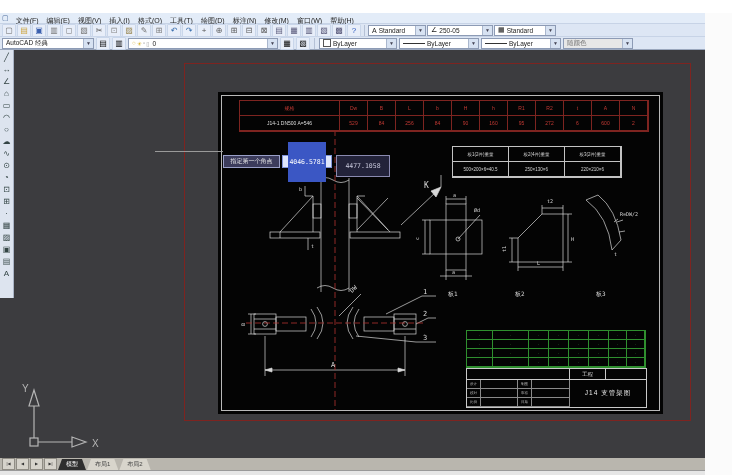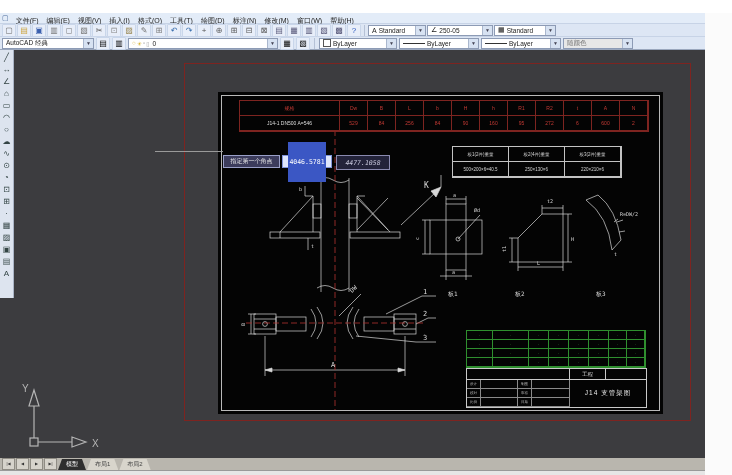--- a/index.html
+++ b/index.html
@@ -52,21 +52,21 @@
   .tb-top .c3{flex:1;}
   .tb-main{display:flex;height:27px;}
   .tb-left{width:103px;display:grid;grid-template-columns:14px 37px 14px 38px;grid-auto-rows:9px;border-right:1px solid #c9c9c9;box-sizing:border-box;}
   .tb-left .kcell{border-right:1px solid #8a8a8a;border-bottom:1px solid #8a8a8a;color:#b5b5b5;font-size:3.5px;display:flex;align-items:center;justify-content:center;overflow:hidden;}
   .tb-right{flex:1;display:flex;align-items:center;justify-content:center;font-size:6.5px;color:#e8e8e8;letter-spacing:1px;}
   
   .tip-rubber{position:absolute;left:155px;top:101px;width:68px;height:1px;background:#9a9a9a;}
   .tip-label{position:absolute;left:223px;top:105px;width:57px;height:13px;background:#3c3c5c;border:1px solid #9aa0c8;color:#eee;font-size:6px;display:flex;align-items:center;justify-content:center;box-sizing:border-box;white-space:nowrap;}
   .tip-x{position:absolute;left:282px;top:105px;width:50px;height:13px;background:#dfe6fb;border:1px solid #8093d8;display:flex;align-items:center;justify-content:center;box-sizing:border-box;}
   .tip-x .sel{background:var(--select_bg);color:#fff;font-size:6.5px;font-family:"DejaVu Sans Mono",monospace;padding:16px 1px;}
-  .tip-y{position:absolute;left:336px;top:105px;width:54px;height:15px;background:#23233a;border:1px solid #8a8ab0;color:#c8c8dc;font-size:6.5px;font-family:"DejaVu Sans Mono",monospace;display:flex;align-items:center;justify-content:center;box-sizing:border-box;font-style:italic;}
+  .tip-y{position:absolute;left:336px;top:105px;width:54px;height:22px;background:#23233a;border:1px solid #8a8ab0;color:#c8c8dc;font-size:6.5px;font-family:"DejaVu Sans Mono",monospace;display:flex;align-items:center;justify-content:center;box-sizing:border-box;}
   svg.ucs{position:absolute;left:10px;top:328px;}
   svg.ucs text{fill:#b5b5b5;font-size:10px;font-family:"Liberation Sans",sans-serif;}
   
   .tabbar{position:absolute;left:0;top:458px;width:705px;height:12px;background:#b9b6ae;display:flex;align-items:flex-end;gap:1px;padding:1px 2px 0;box-sizing:border-box;}
   .navbtn{width:11px;height:10px;background:#d6d3cb;border:1px solid #8f8c84;font-size:4px;line-height:9px;text-align:center;color:#333;flex:none;}
   .tab{height:11px;padding:0 8px;font-size:6px;line-height:11px;clip-path:polygon(4px 0,calc(100% - 4px) 0,100% 100%,0 100%);flex:none;}
   .tab.active{background:#2e2e2e;color:#fff;}
   .tab.inactive{background:#d8d5cc;color:#444;}
   .cmdstrip{position:absolute;left:0;top:470px;width:732px;height:5px;background:#e6e6e6;border-top:1px solid #999;}
   .right-gap{position:absolute;left:705px;top:13px;width:27px;height:462px;background:#fbfbfb;}

